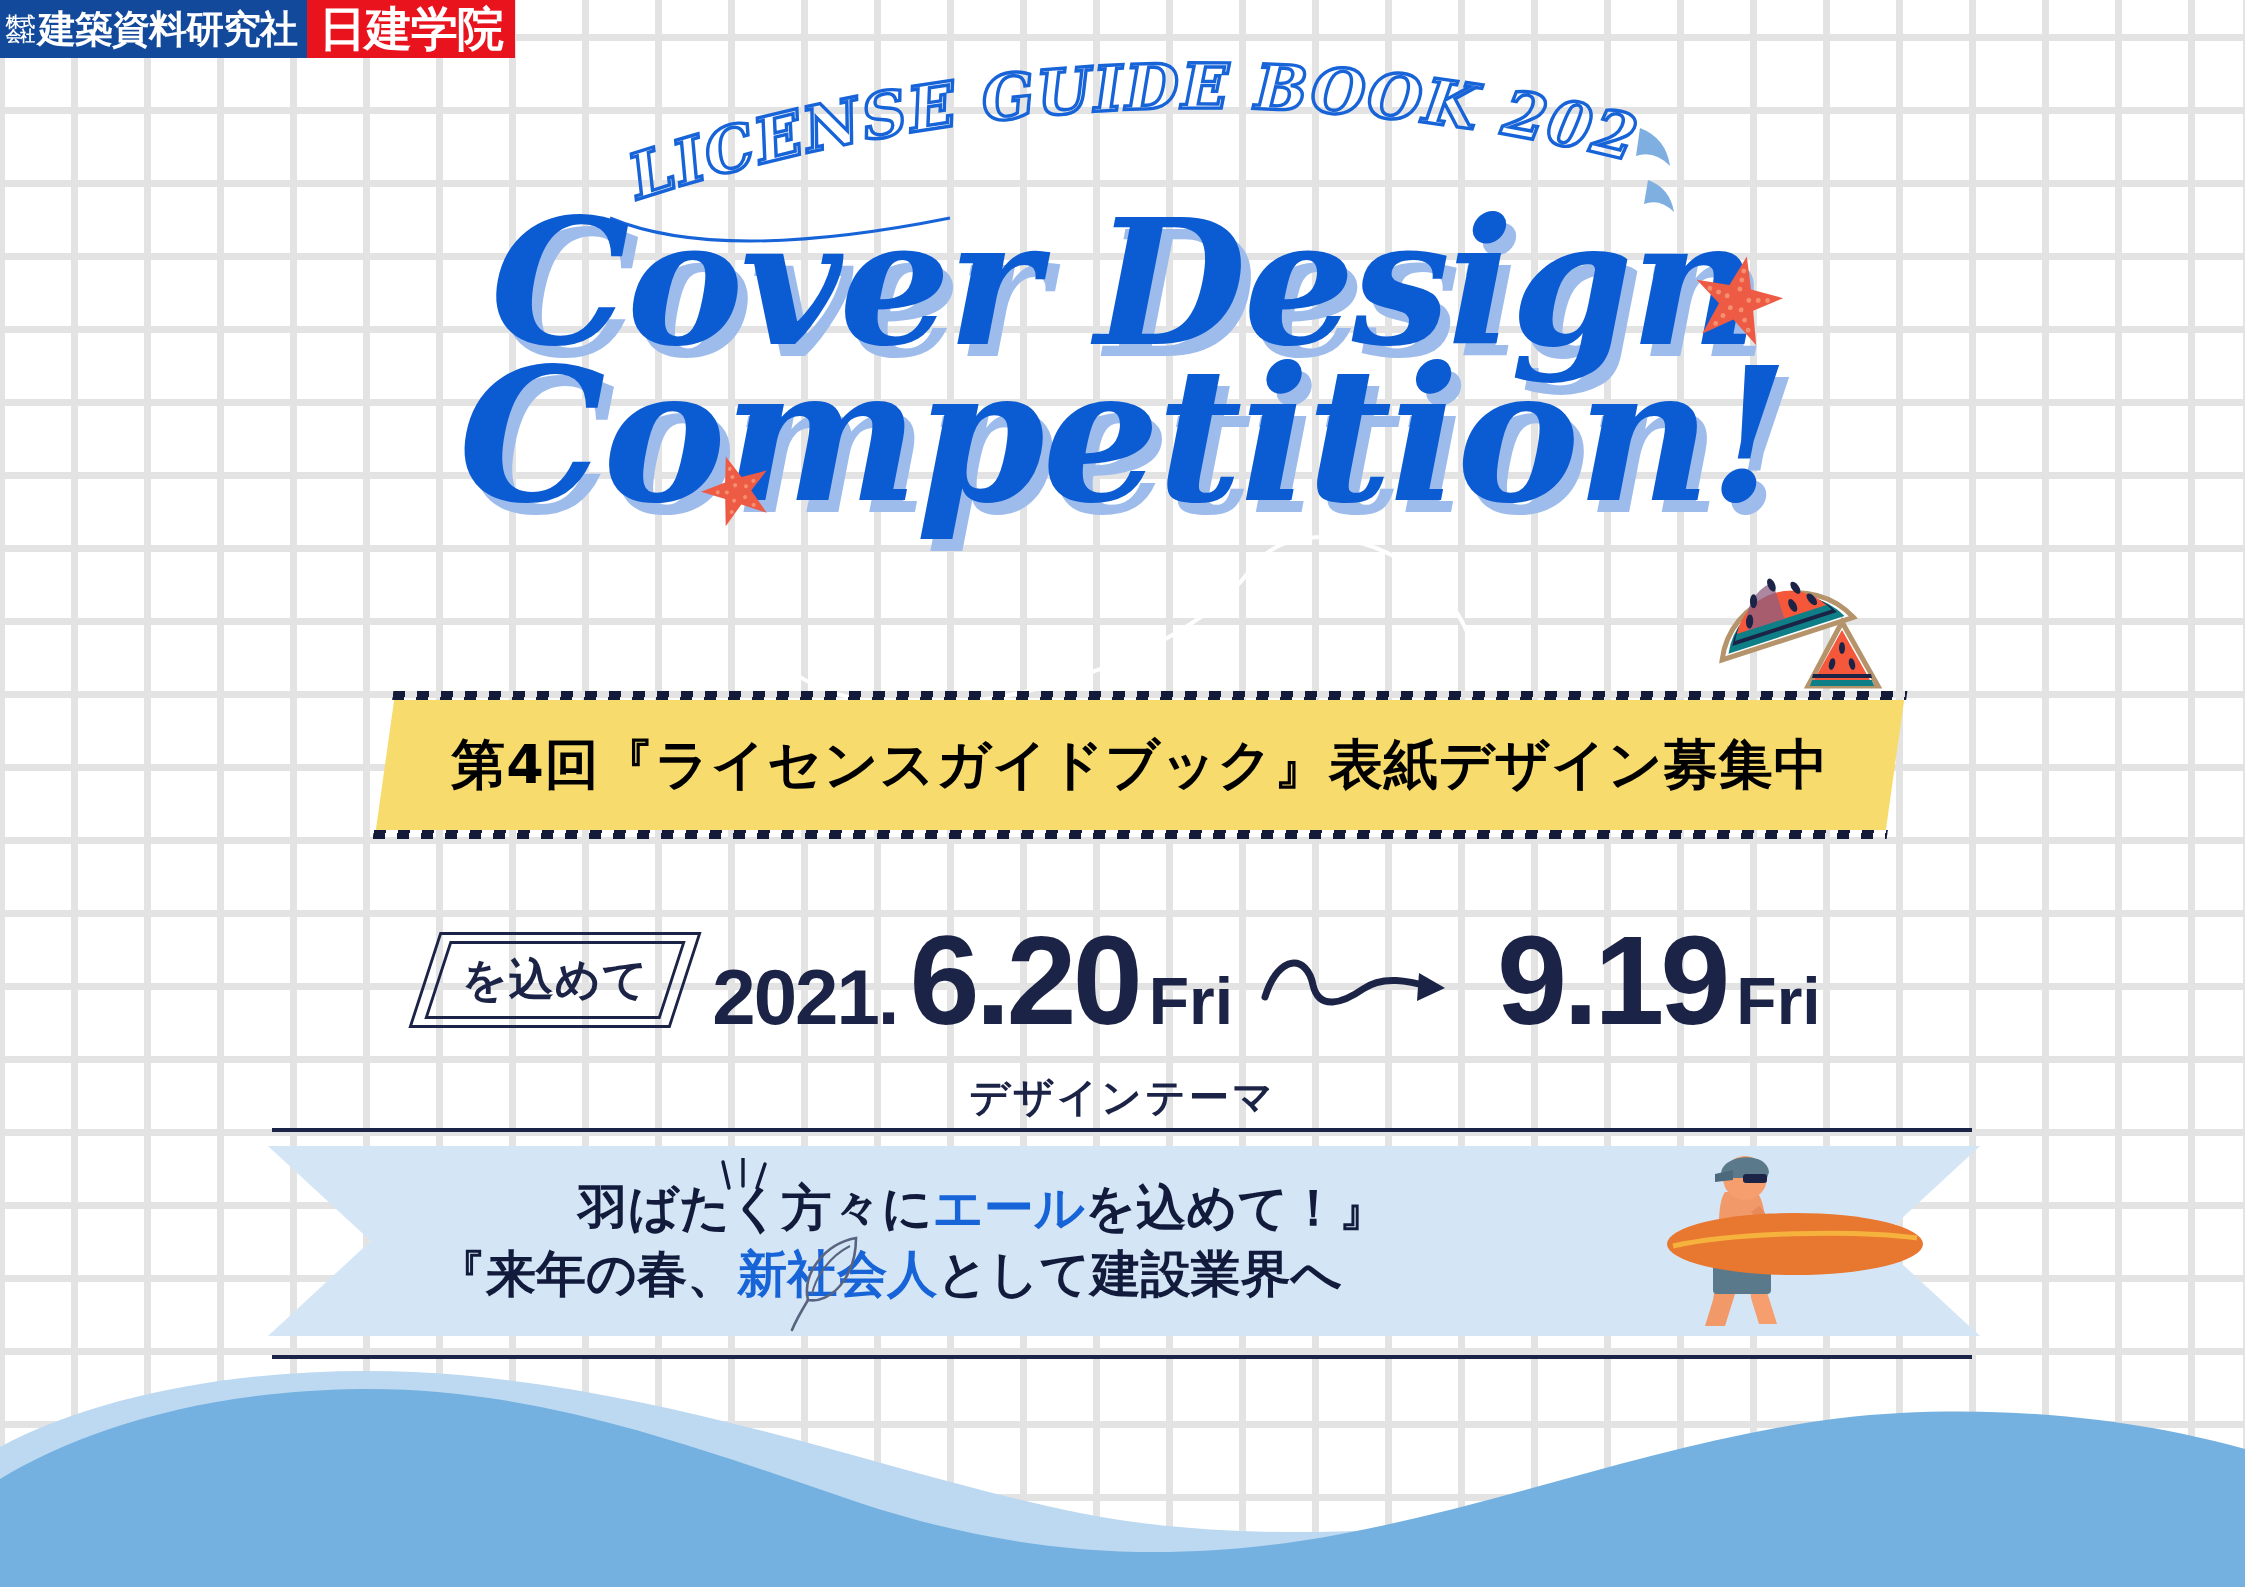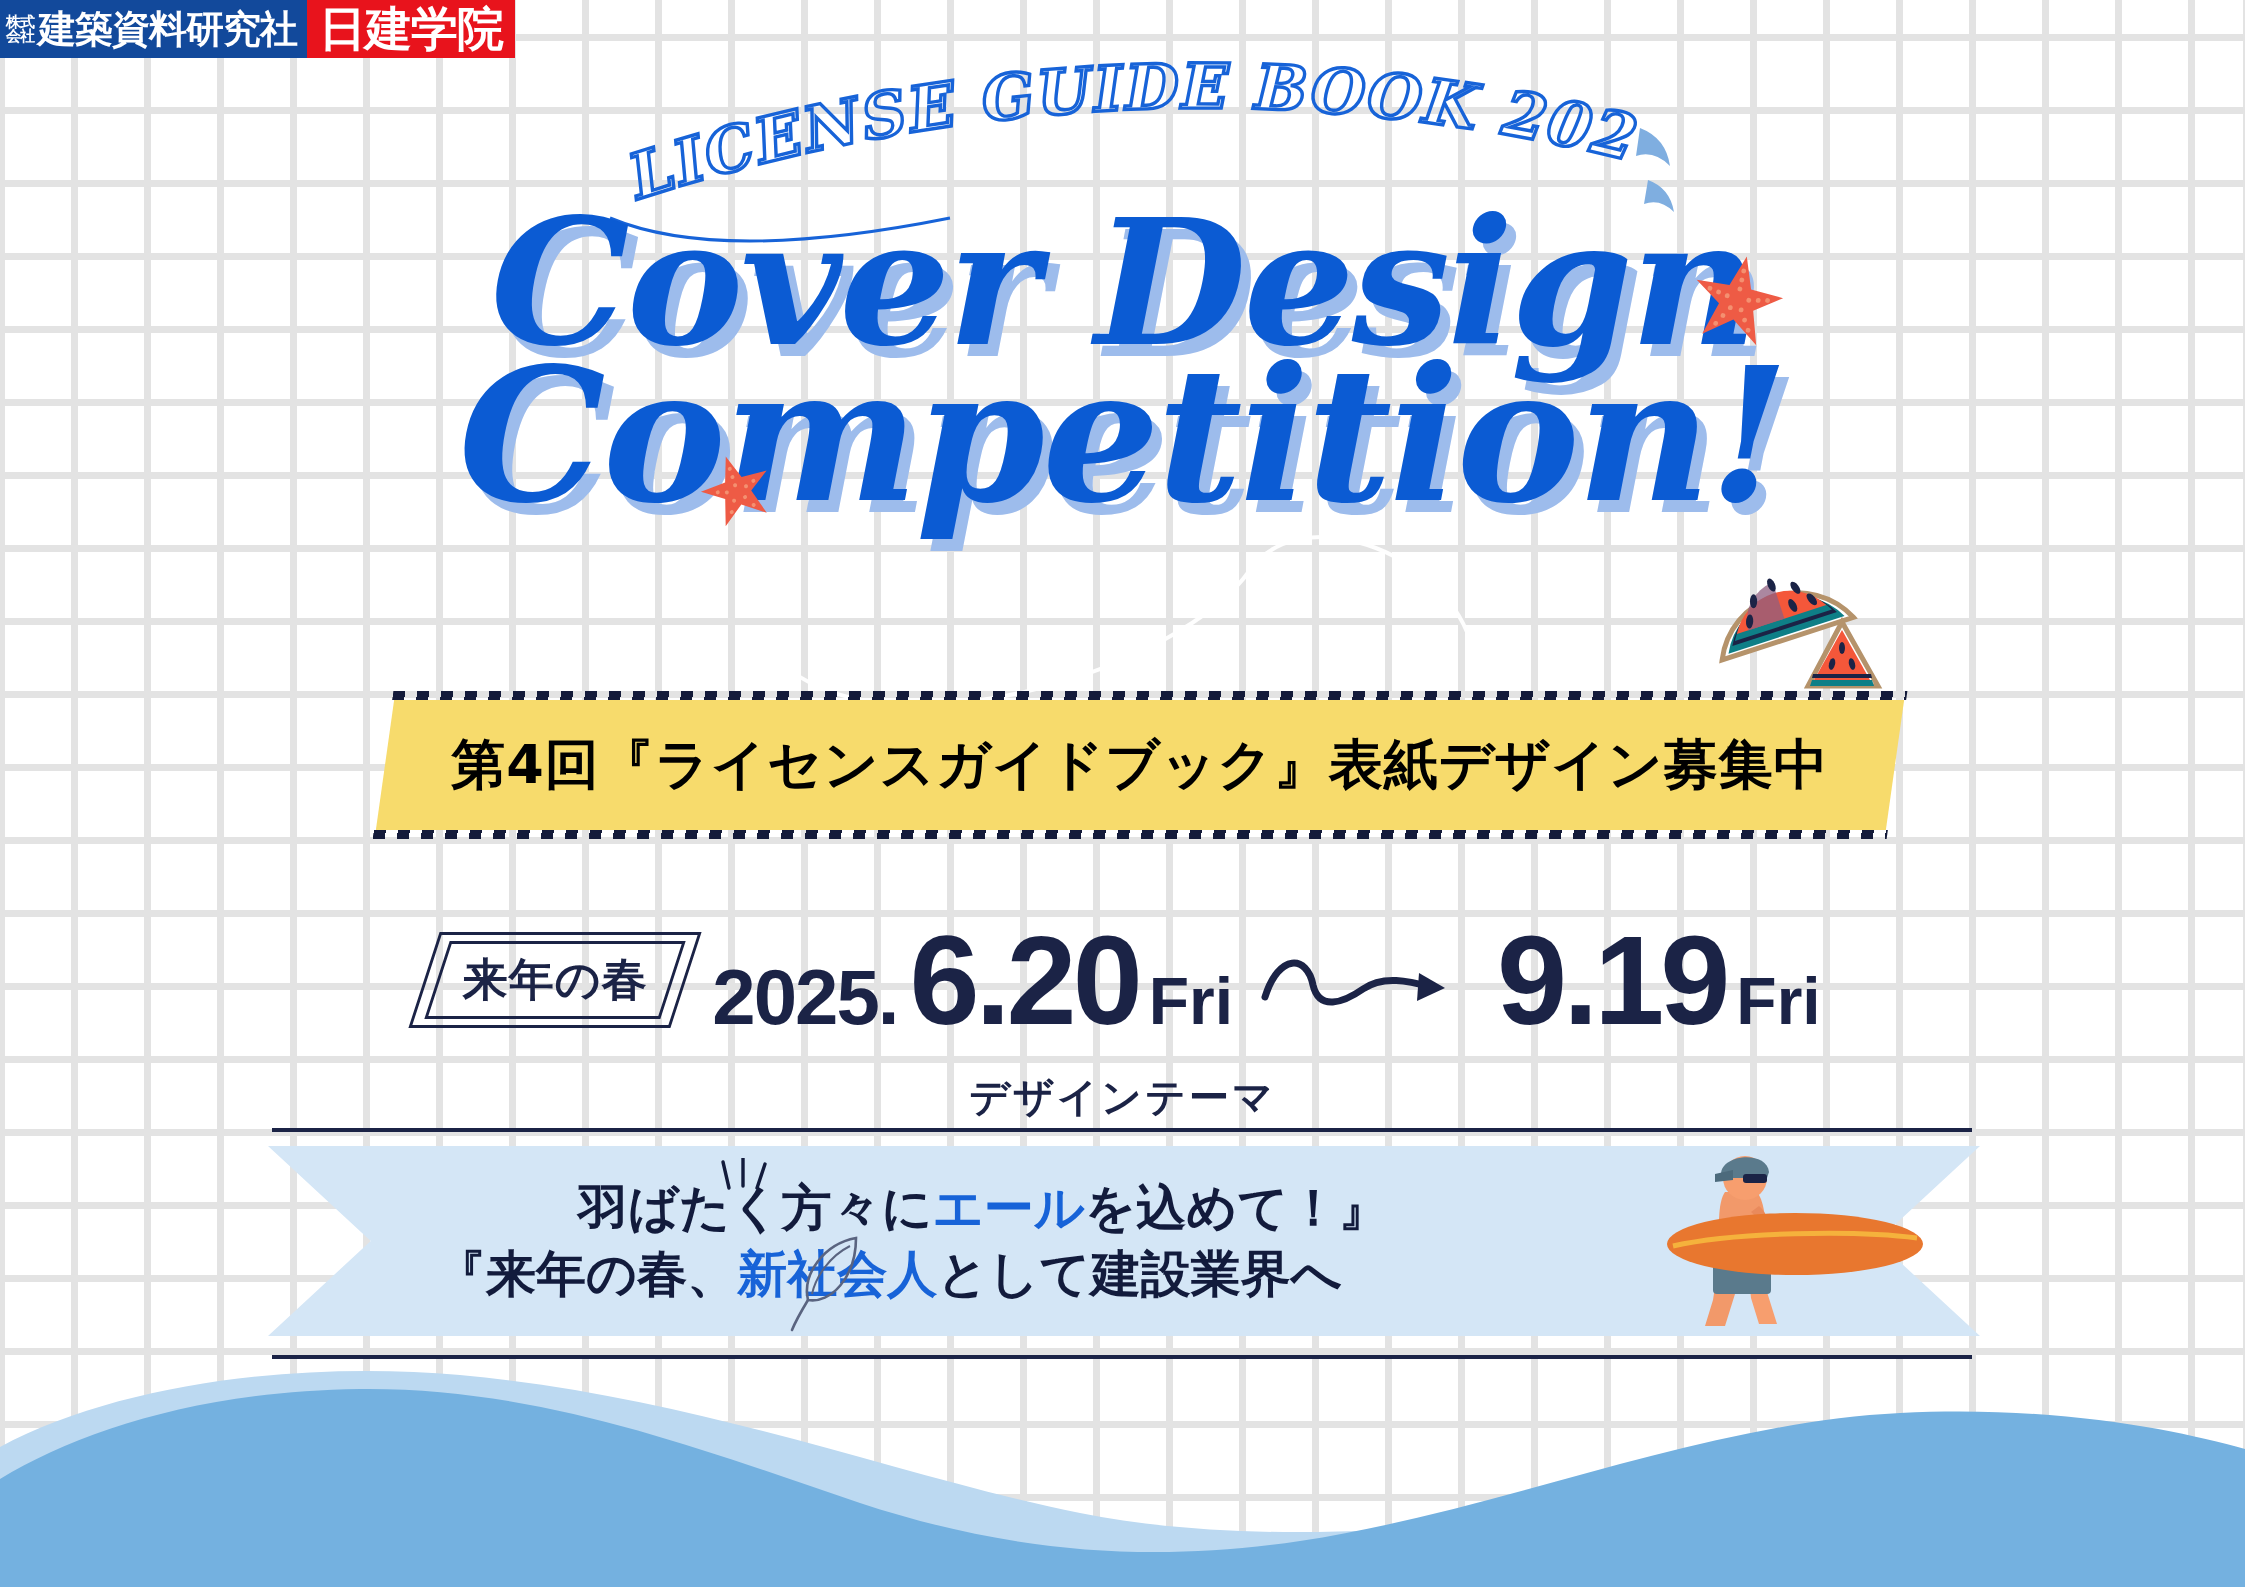--- a/index.html
+++ b/index.html
@@ -296,25 +296,25 @@
 
 <div id="yellow-wrap">
   <div id="yellow-band"></div>
   <div id="yellow-text">第4回『ライセンスガイドブック』表紙デザイン募集中</div>
 </div>
 
 <div id="period-row">
   <div id="period-badge">
     <span class="pb-outer"></span>
     <span class="pb-inner"></span>
-    <span class="pb-label">来年の春</span>
+    <span class="pb-label">を込めて</span>
   </div>
 
   <div class="date-grp">
-    <span class="d-year">2025.</span>
+    <span class="d-year">2021.</span>
     <span class="d-big">6.20</span>
     <span class="d-dow">Fri</span>
   </div>
 
   <svg id="arrow-wave" viewBox="0 0 200 70">
     <path d="M 6,52 C 20,8 48,10 54,40 C 60,66 84,58 104,44 C 124,30 150,36 172,42" stroke="#1B2346" stroke-width="7" fill="none" stroke-linecap="round"></path>
     <path d="M 160,28 L 186,43 L 158,56 Z" fill="#1B2346"></path>
   </svg>
 
   <div class="date-grp">

